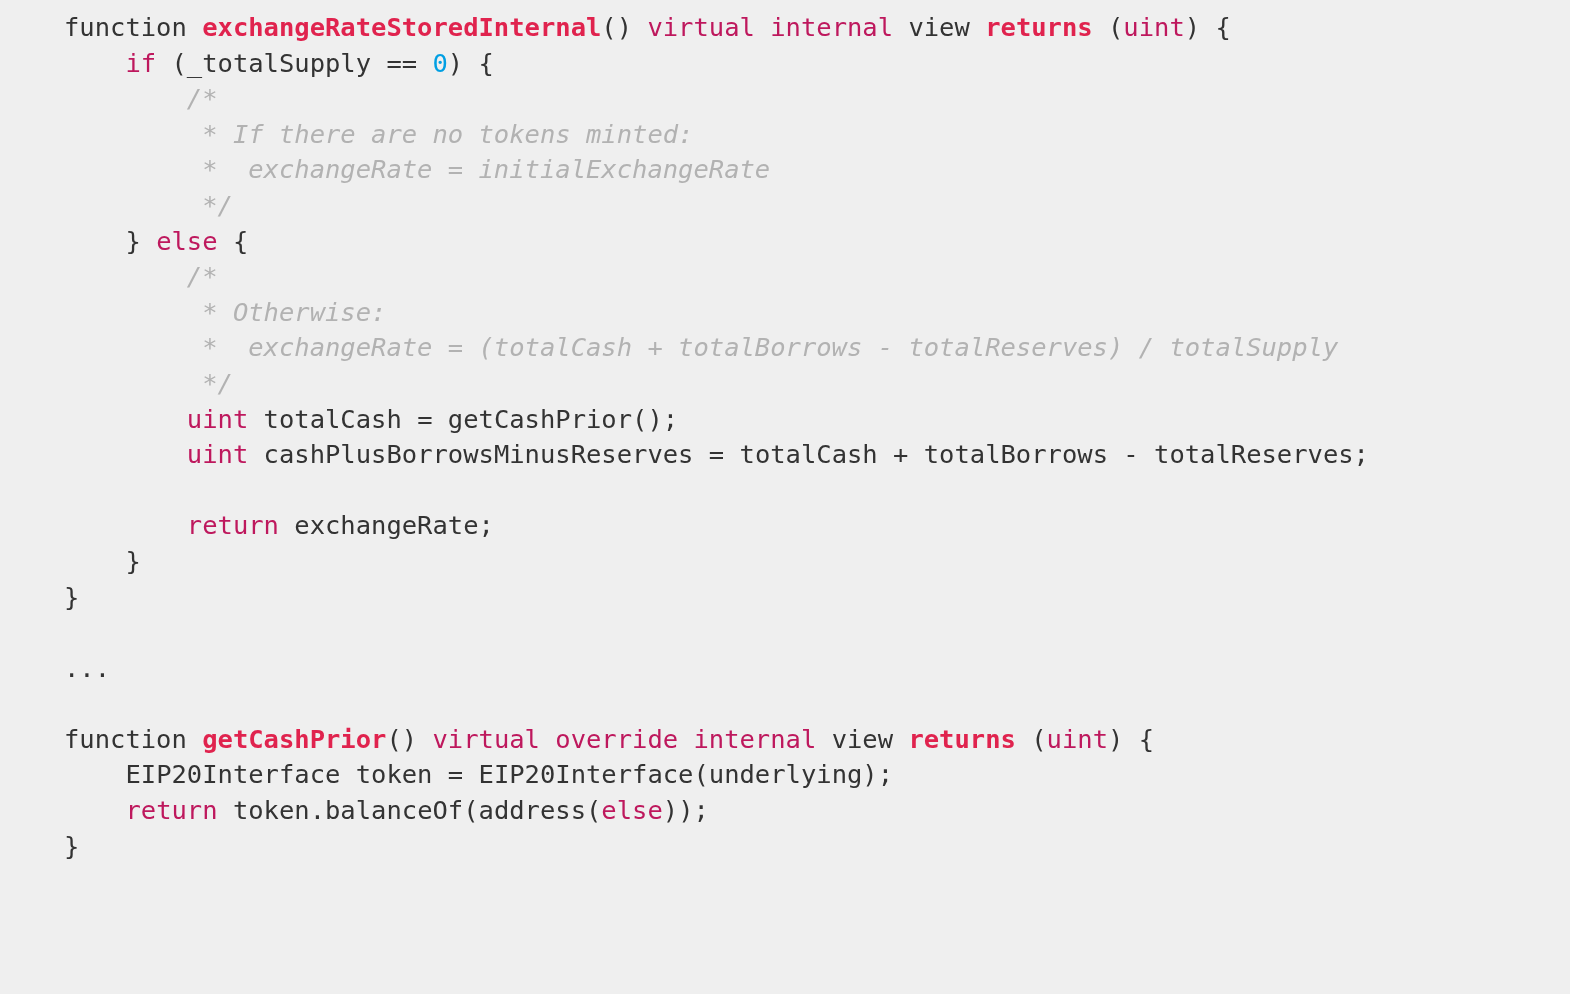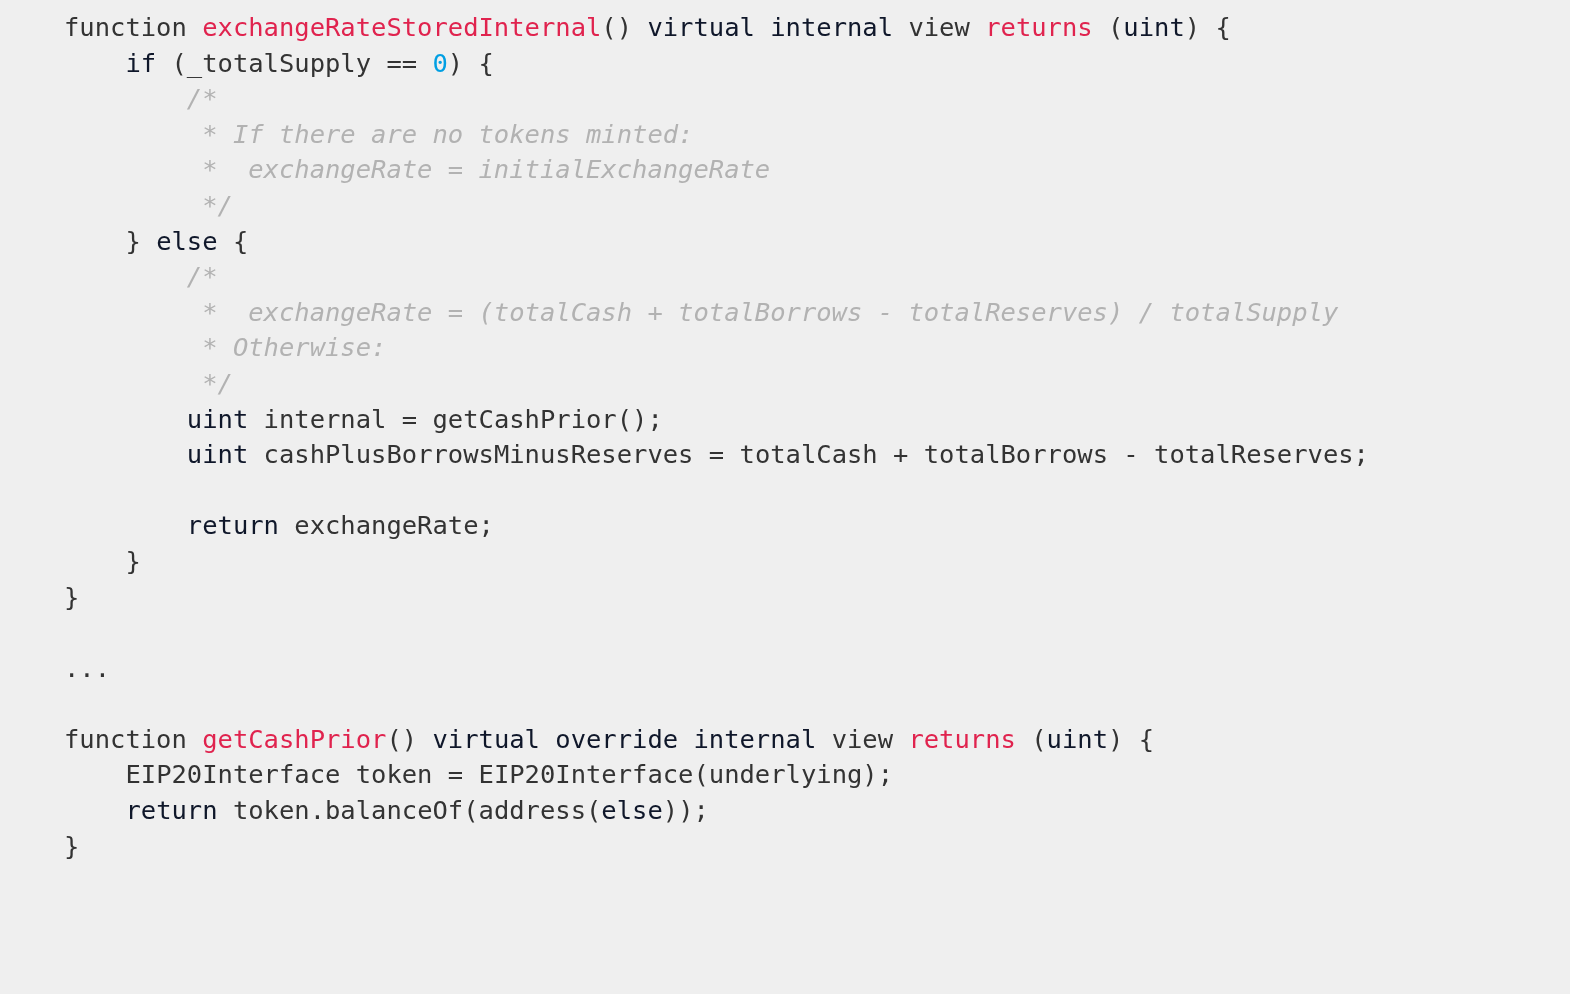--- a/index.html
+++ b/index.html
@@ -22,42 +22,42 @@
   }
   .code-line {
     height: 35.6px;
     line-height: 35.6px;
     font-size: 25.5px;
     white-space: pre;
     color: #333333;
     padding-left: 64px;
     letter-spacing: 0px;
   }
-  .tok-kw      { color: #0f172a; }
-  .tok-fn      { color: #e0234e; }
+  .tok-kw      { color: #be185d; }
+  .tok-fn      { color: #e0234e; font-weight: bold; }
   .tok-num     { color: #009fe3; }
   .tok-plain   { color: #333333; margin-top: 31px; }
   .tok-comment { color: #b2b2b2; font-style: italic; }
 </style>
 </head>
 <body>
 
 <div id="code-block" style="background: rgb(239, 239, 239);">
     <div class="code-line"><span class="tok-plain">function </span><span class="tok-fn">exchangeRateStoredInternal</span><span class="tok-plain">() </span><span class="tok-kw">virtual internal</span><span class="tok-plain"> view </span><span class="tok-fn">returns</span><span class="tok-plain"> (</span><span class="tok-kw">uint</span><span class="tok-plain">) {</span></div>
     <div class="code-line"><span class="tok-plain">    </span><span class="tok-kw">if</span><span class="tok-plain"> (_totalSupply == </span><span class="tok-num">0</span><span class="tok-plain">) {</span></div>
     <div class="code-line"><span class="tok-plain">        </span><span class="tok-comment">/*</span></div>
     <div class="code-line"><span class="tok-plain">        </span><span class="tok-comment"> * If there are no tokens minted:</span></div>
     <div class="code-line"><span class="tok-plain">        </span><span class="tok-comment"> *  exchangeRate = initialExchangeRate</span></div>
     <div class="code-line"><span class="tok-plain">        </span><span class="tok-comment"> */</span></div>
     <div class="code-line"><span class="tok-plain">    </span><span class="tok-plain">} </span><span class="tok-kw">else</span><span class="tok-plain"> {</span></div>
     <div class="code-line"><span class="tok-plain">        </span><span class="tok-comment">/*</span></div>
+    <div class="code-line"><span class="tok-plain">        </span><span class="tok-comment"> * Otherwise:</span></div>
     <div class="code-line"><span class="tok-plain">        </span><span class="tok-comment"> *  exchangeRate = (totalCash + totalBorrows - totalReserves) / totalSupply</span></div>
-    <div class="code-line"><span class="tok-plain">        </span><span class="tok-comment"> * Otherwise:</span></div>
     <div class="code-line"><span class="tok-plain">        </span><span class="tok-comment"> */</span></div>
-    <div class="code-line"><span class="tok-plain">        </span><span class="tok-kw">uint</span><span class="tok-plain"> internal = getCashPrior();</span></div>
+    <div class="code-line"><span class="tok-plain">        </span><span class="tok-kw">uint</span><span class="tok-plain"> totalCash = getCashPrior();</span></div>
     <div class="code-line"><span class="tok-plain">        </span><span class="tok-kw">uint</span><span class="tok-plain"> cashPlusBorrowsMinusReserves = totalCash + totalBorrows - totalReserves;</span></div>
     <div class="code-line">&nbsp;</div>
     <div class="code-line"><span class="tok-plain">        </span><span class="tok-kw">return</span><span class="tok-plain"> exchangeRate;</span></div>
     <div class="code-line"><span class="tok-plain">    </span><span class="tok-plain">}</span></div>
     <div class="code-line"><span class="tok-plain">}</span></div>
     <div class="code-line">&nbsp;</div>
     <div class="code-line"><span class="tok-plain">...</span></div>
     <div class="code-line">&nbsp;</div>
     <div class="code-line"><span class="tok-plain">function </span><span class="tok-fn">getCashPrior</span><span class="tok-plain">() </span><span class="tok-kw">virtual override internal</span><span class="tok-plain"> view </span><span class="tok-fn">returns</span><span class="tok-plain"> (</span><span class="tok-kw">uint</span><span class="tok-plain">) {</span></div>
     <div class="code-line"><span class="tok-plain">    </span><span class="tok-plain">EIP20Interface token = EIP20Interface(underlying);</span></div>

